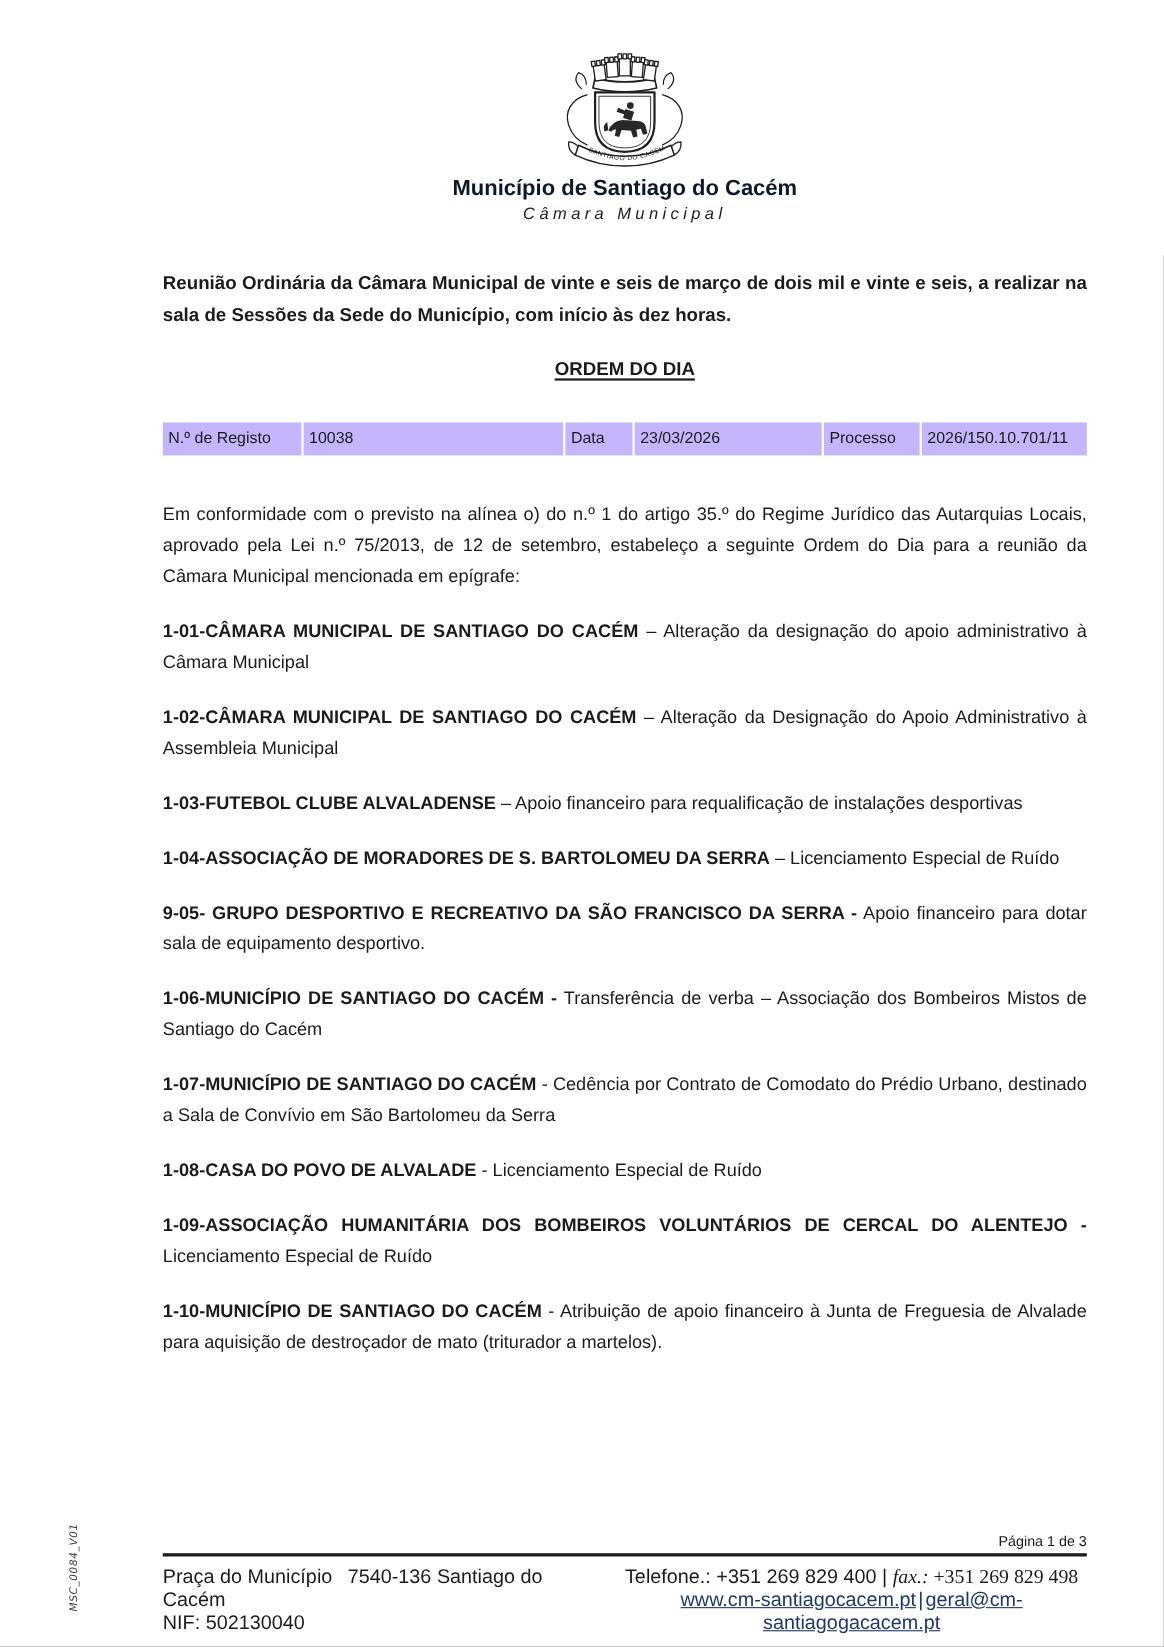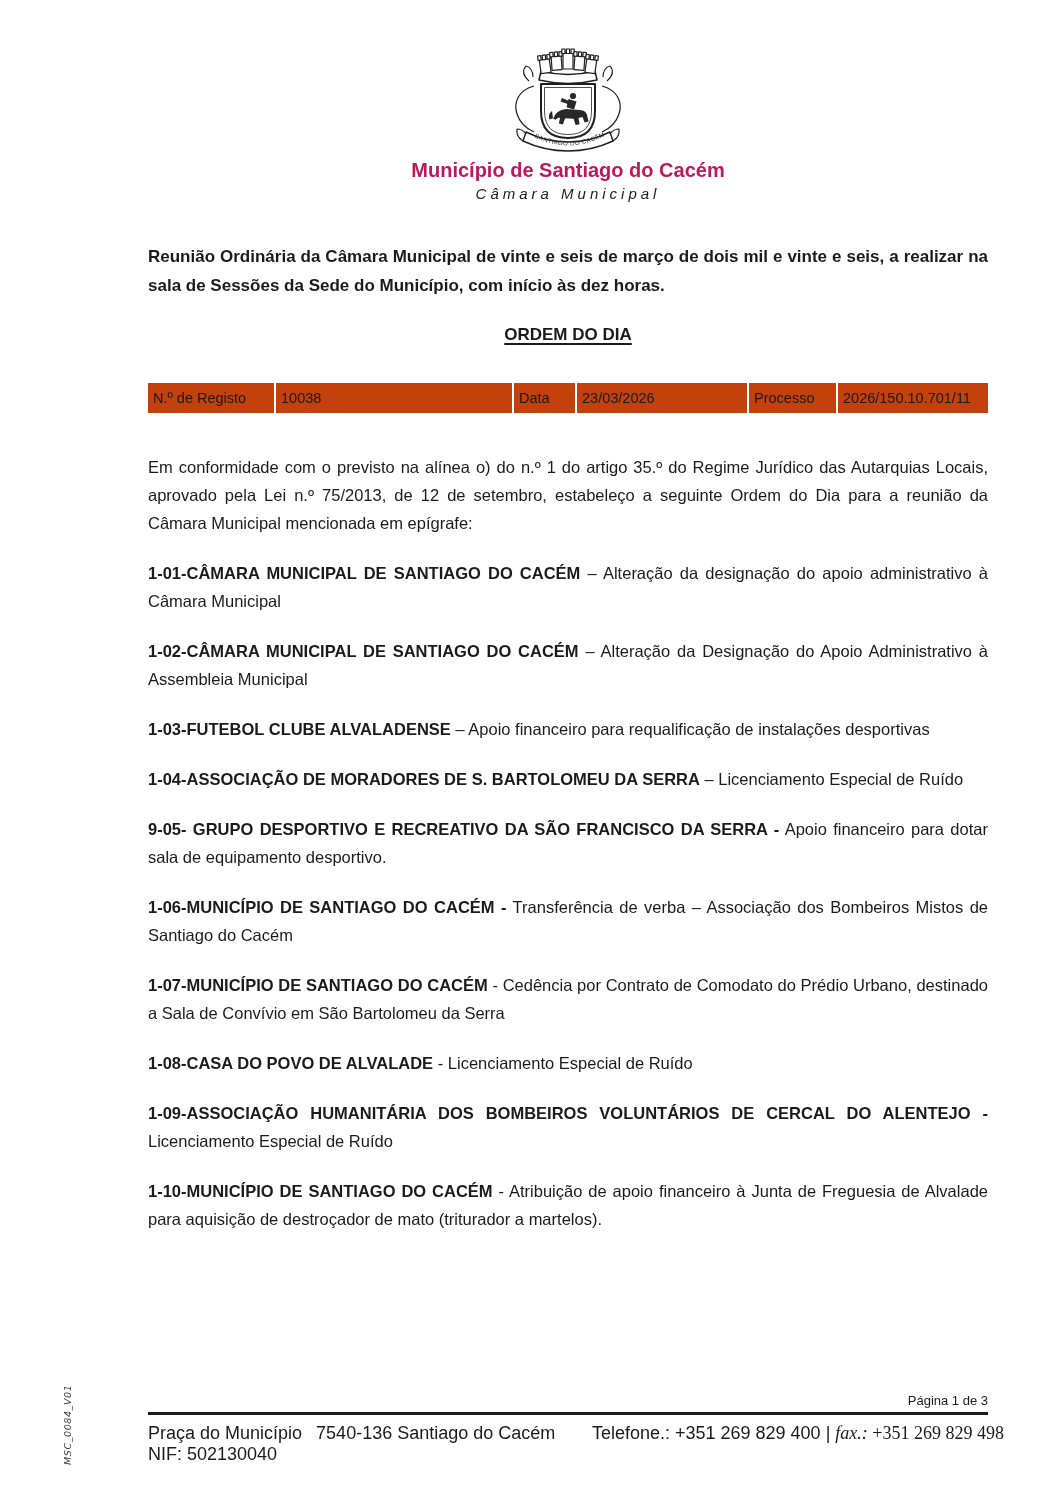--- a/index.html
+++ b/index.html
@@ -5,27 +5,27 @@
   * { margin:0; padding:0; box-sizing:border-box; }
   html,body { background:#888; }
   .page {
     position:relative; width:1058px; height:1497px; margin:0 auto;
     background:#ffffff; overflow:hidden; color:#1b1b1b;
     font-family:"Liberation Sans","DejaVu Sans",sans-serif;
   }
   .content { position:absolute; left:148px; top:0; width:840px; }
   .header { text-align:center; padding-top:40px; }
   .crest { display:inline-block; }
-  .muni-title { margin-top:2px; font-size:20px; font-weight:700; line-height:24px; color:#be185d; }
+  .muni-title { margin-top:2px; font-size:20px; font-weight:700; line-height:24px; color:#0f172a; }
   .muni-sub { margin-top:2px; font-size:15px; font-style:italic; letter-spacing:4px; line-height:20px; }
   .meeting-para { margin-top:38px; font-size:17px; font-weight:700; line-height:29px; text-align:justify; }
   .agenda-head { margin-top:22px; text-align:center; font-weight:700; font-size:17px; line-height:25px; }
   .agenda-title-text { text-decoration:underline; text-underline-offset:3px; text-decoration-thickness:1.5px; }
   .registry { margin-top:36px; display:flex; column-gap:2px; height:30px; font-size:14.5px; }
-  .registry .cell { background:#c2410c; display:flex; align-items:center; padding-left:5px; white-space:nowrap; overflow:hidden; }
+  .registry .cell { background:#c4b5fd; display:flex; align-items:center; padding-left:5px; white-space:nowrap; overflow:hidden; }
   .c1{width:126px;} .c2{width:236px;} .c3{width:61px;} .c4{width:170px;} .c5{width:87px;} .c6{flex:1;}
   .preamble { margin-top:40px; font-size:16.5px; line-height:28px; text-align:justify; }
   .item { margin-top:22px; font-size:16.5px; line-height:28px; text-align:justify; }
   .item b { font-weight:700; }
   .page-indicator { position:absolute; right:70px; top:1392px; font-size:13px; line-height:18px; }
   .footer-rule { position:absolute; left:148px; right:70px; top:1412px; border-top:3px solid #1d1d1d; }
   .footer-info { position:absolute; left:148px; right:54px; top:1423px; display:flex; justify-content:space-between; font-size:18px; line-height:21px; }
   .footer-left .addr-gap { display:inline-block; width:14px; }
   .footer-right { text-align:center; }
   .fax-part { font-family:"Liberation Serif",serif; }
@@ -145,17 +145,20 @@
       </div>
       <div>NIF: 502130040</div>
     </div>
     <div class="footer-right">
       <div>
         <span>Telefone.:</span>
         <span>+351 269 829 400</span>
         <span>|</span>
         <span class="fax-part"><i class="fax-label">fax.:</i> <span>+351 269 829 498</span></span>
       </div>
+      <div>
+        <span class="link">www.cm-santiagocacem.pt</span><span class="link-sep">|</span><span class="link">geral@cm-santiagogacacem.pt</span>
+      </div>
     </div>
   </div>
 
   <div class="doc-code">MSC_0084_V01</div>
 </div>
 
 </body></html>

